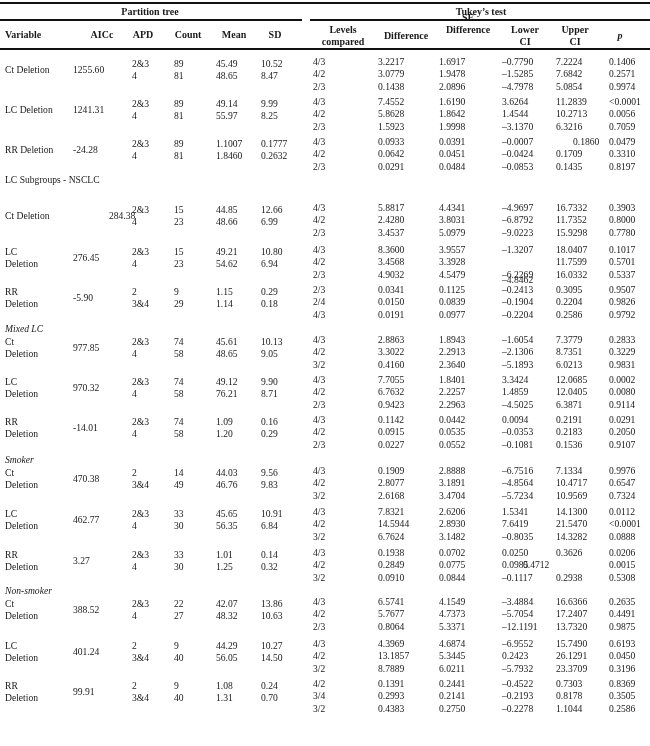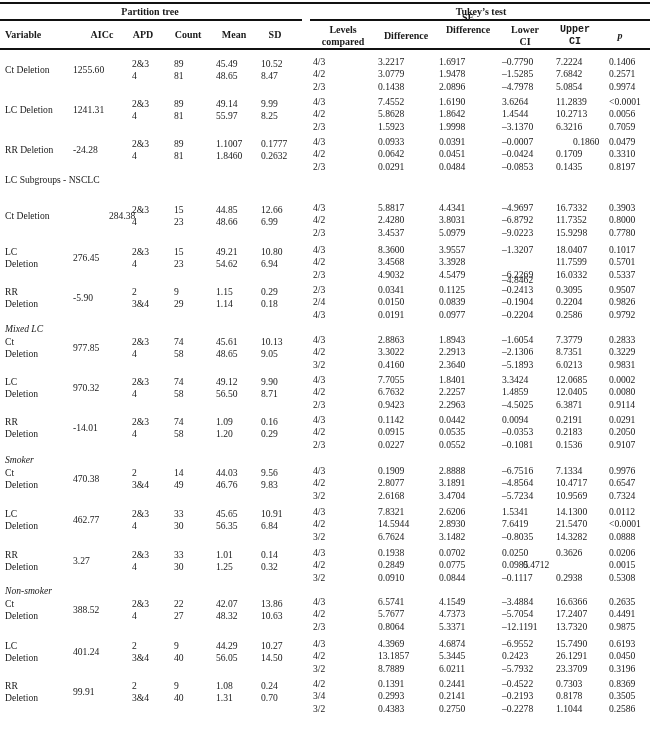--- a/index.html
+++ b/index.html
@@ -36,21 +36,21 @@
   </div>
   <div class="colhead" style="left:376px;top:30px;width:60px;">Difference</div>
   <div class="colhead" style="left:438px;top:12px;width:60px;">
     <div>SE</div>
     <div>Difference</div>
   </div>
   <div class="colhead" style="left:500px;top:24px;width:50px;">
     <div>Lower</div>
     <div>CI</div>
   </div>
-  <div class="colhead" style="left:550px;top:24px;width:50px;font-family:Liberation Mono, monospace;">
+  <div class="colhead" style="left:550px;top:24px;width:50px;">
     <div>Upper</div>
     <div>CI</div>
   </div>
   <div class="colhead ital" style="left:600px;top:30px;width:40px;">p</div>
 
   <div class="headline"></div>
 
   <div id="body">
       <div class="cell " style="top: 64px; left: 5px;">Ct Deletion</div>
       <div class="cell " style="top: 64px; left: 73px;">1255.60</div>
@@ -255,21 +255,21 @@
       <div class="cell " style="top: 358.8px; left: 609px;">0.9831</div>
       <div class="cell " style="top: 376px; left: 5px;">LC</div>
       <div class="cell " style="top: 388px; left: 5px;">Deletion</div>
       <div class="cell " style="top: 382px; left: 73px;">970.32</div>
       <div class="cell " style="top: 376px; left: 132px;">2&amp;3</div>
       <div class="cell " style="top: 376px; left: 174px;">74</div>
       <div class="cell " style="top: 376px; left: 216px;">49.12</div>
       <div class="cell " style="top: 376px; left: 261px;">9.90</div>
       <div class="cell " style="top: 388.4px; left: 132px;">4</div>
       <div class="cell " style="top: 388.4px; left: 174px;">58</div>
-      <div class="cell " style="top: 388.4px; left: 216px;">56.50</div>
+      <div class="cell " style="top: 388.4px; left: 216px;">76.21</div>
       <div class="cell " style="top: 388.4px; left: 261px;">8.71</div>
       <div class="cell " style="top: 374px; left: 313px;">4/3</div>
       <div class="cell " style="top: 374px; left: 378px;">7.7055</div>
       <div class="cell " style="top: 374px; left: 439px;">1.8401</div>
       <div class="cell " style="top: 374px; left: 502px;">3.3424</div>
       <div class="cell " style="top: 374px; left: 556px;">12.0685</div>
       <div class="cell " style="top: 374px; left: 609px;">0.0002</div>
       <div class="cell " style="top: 386.4px; left: 313px;">4/2</div>
       <div class="cell " style="top: 386.4px; left: 378px;">6.7632</div>
       <div class="cell " style="top: 386.4px; left: 439px;">2.2257</div>

